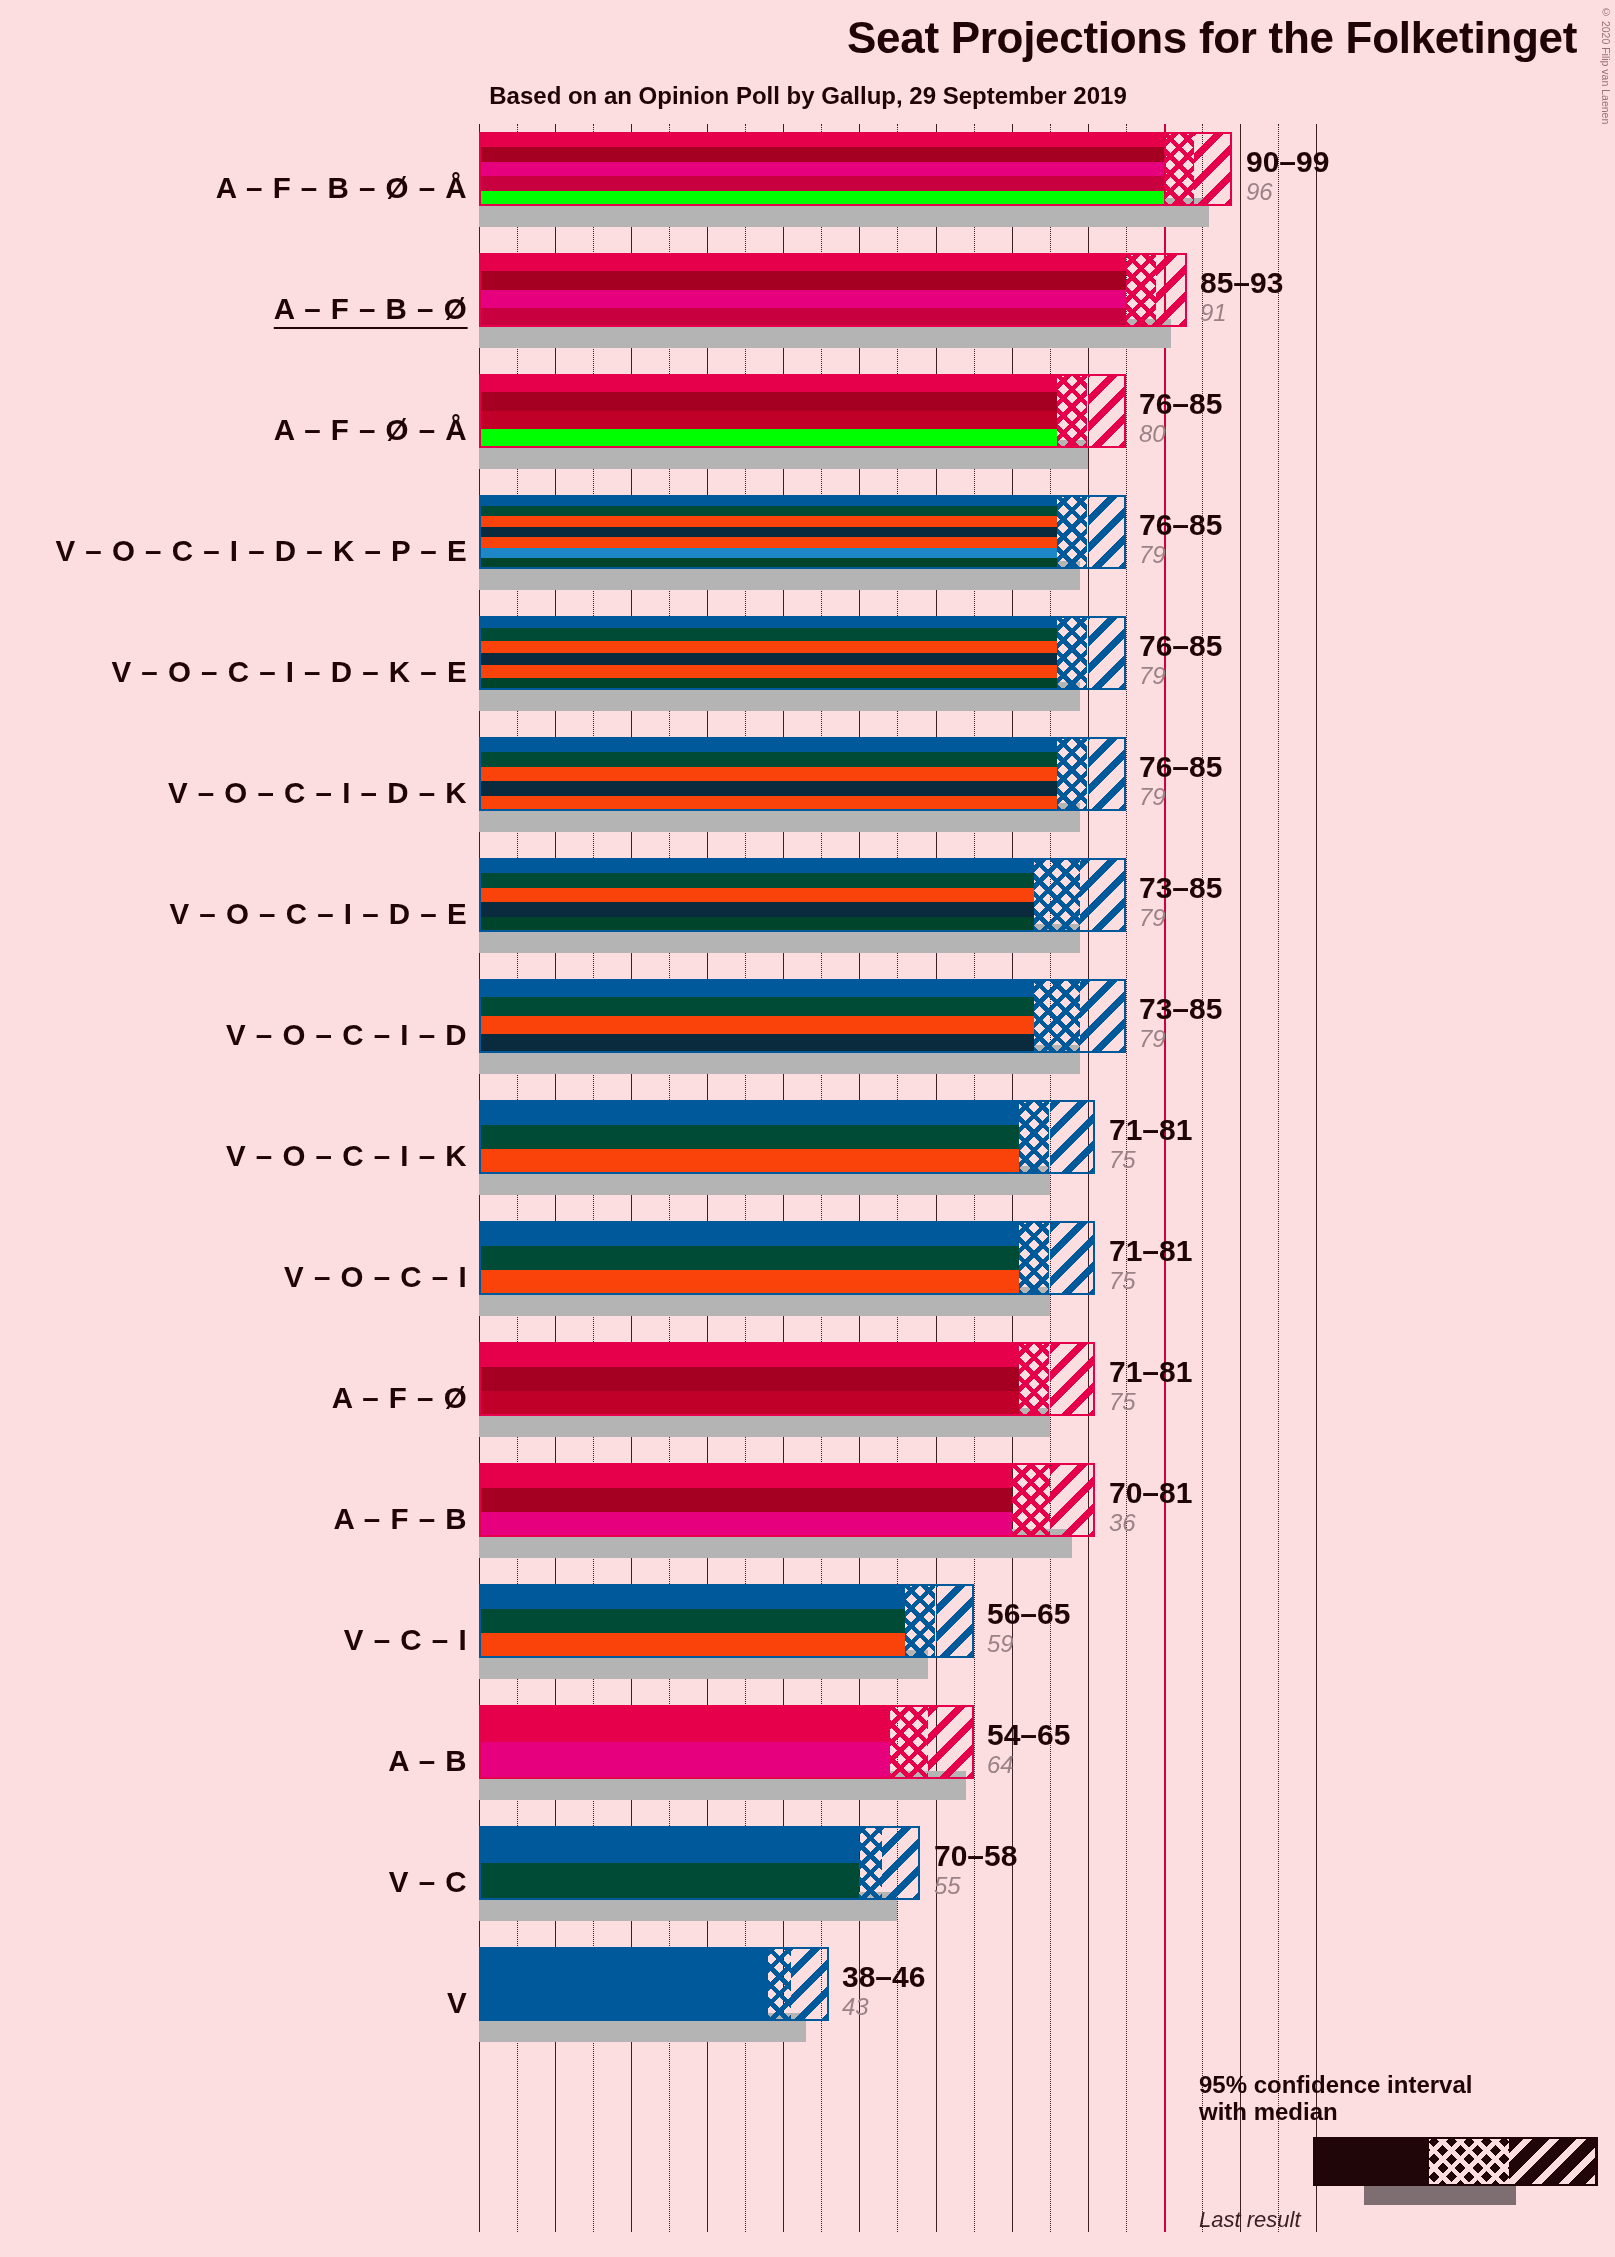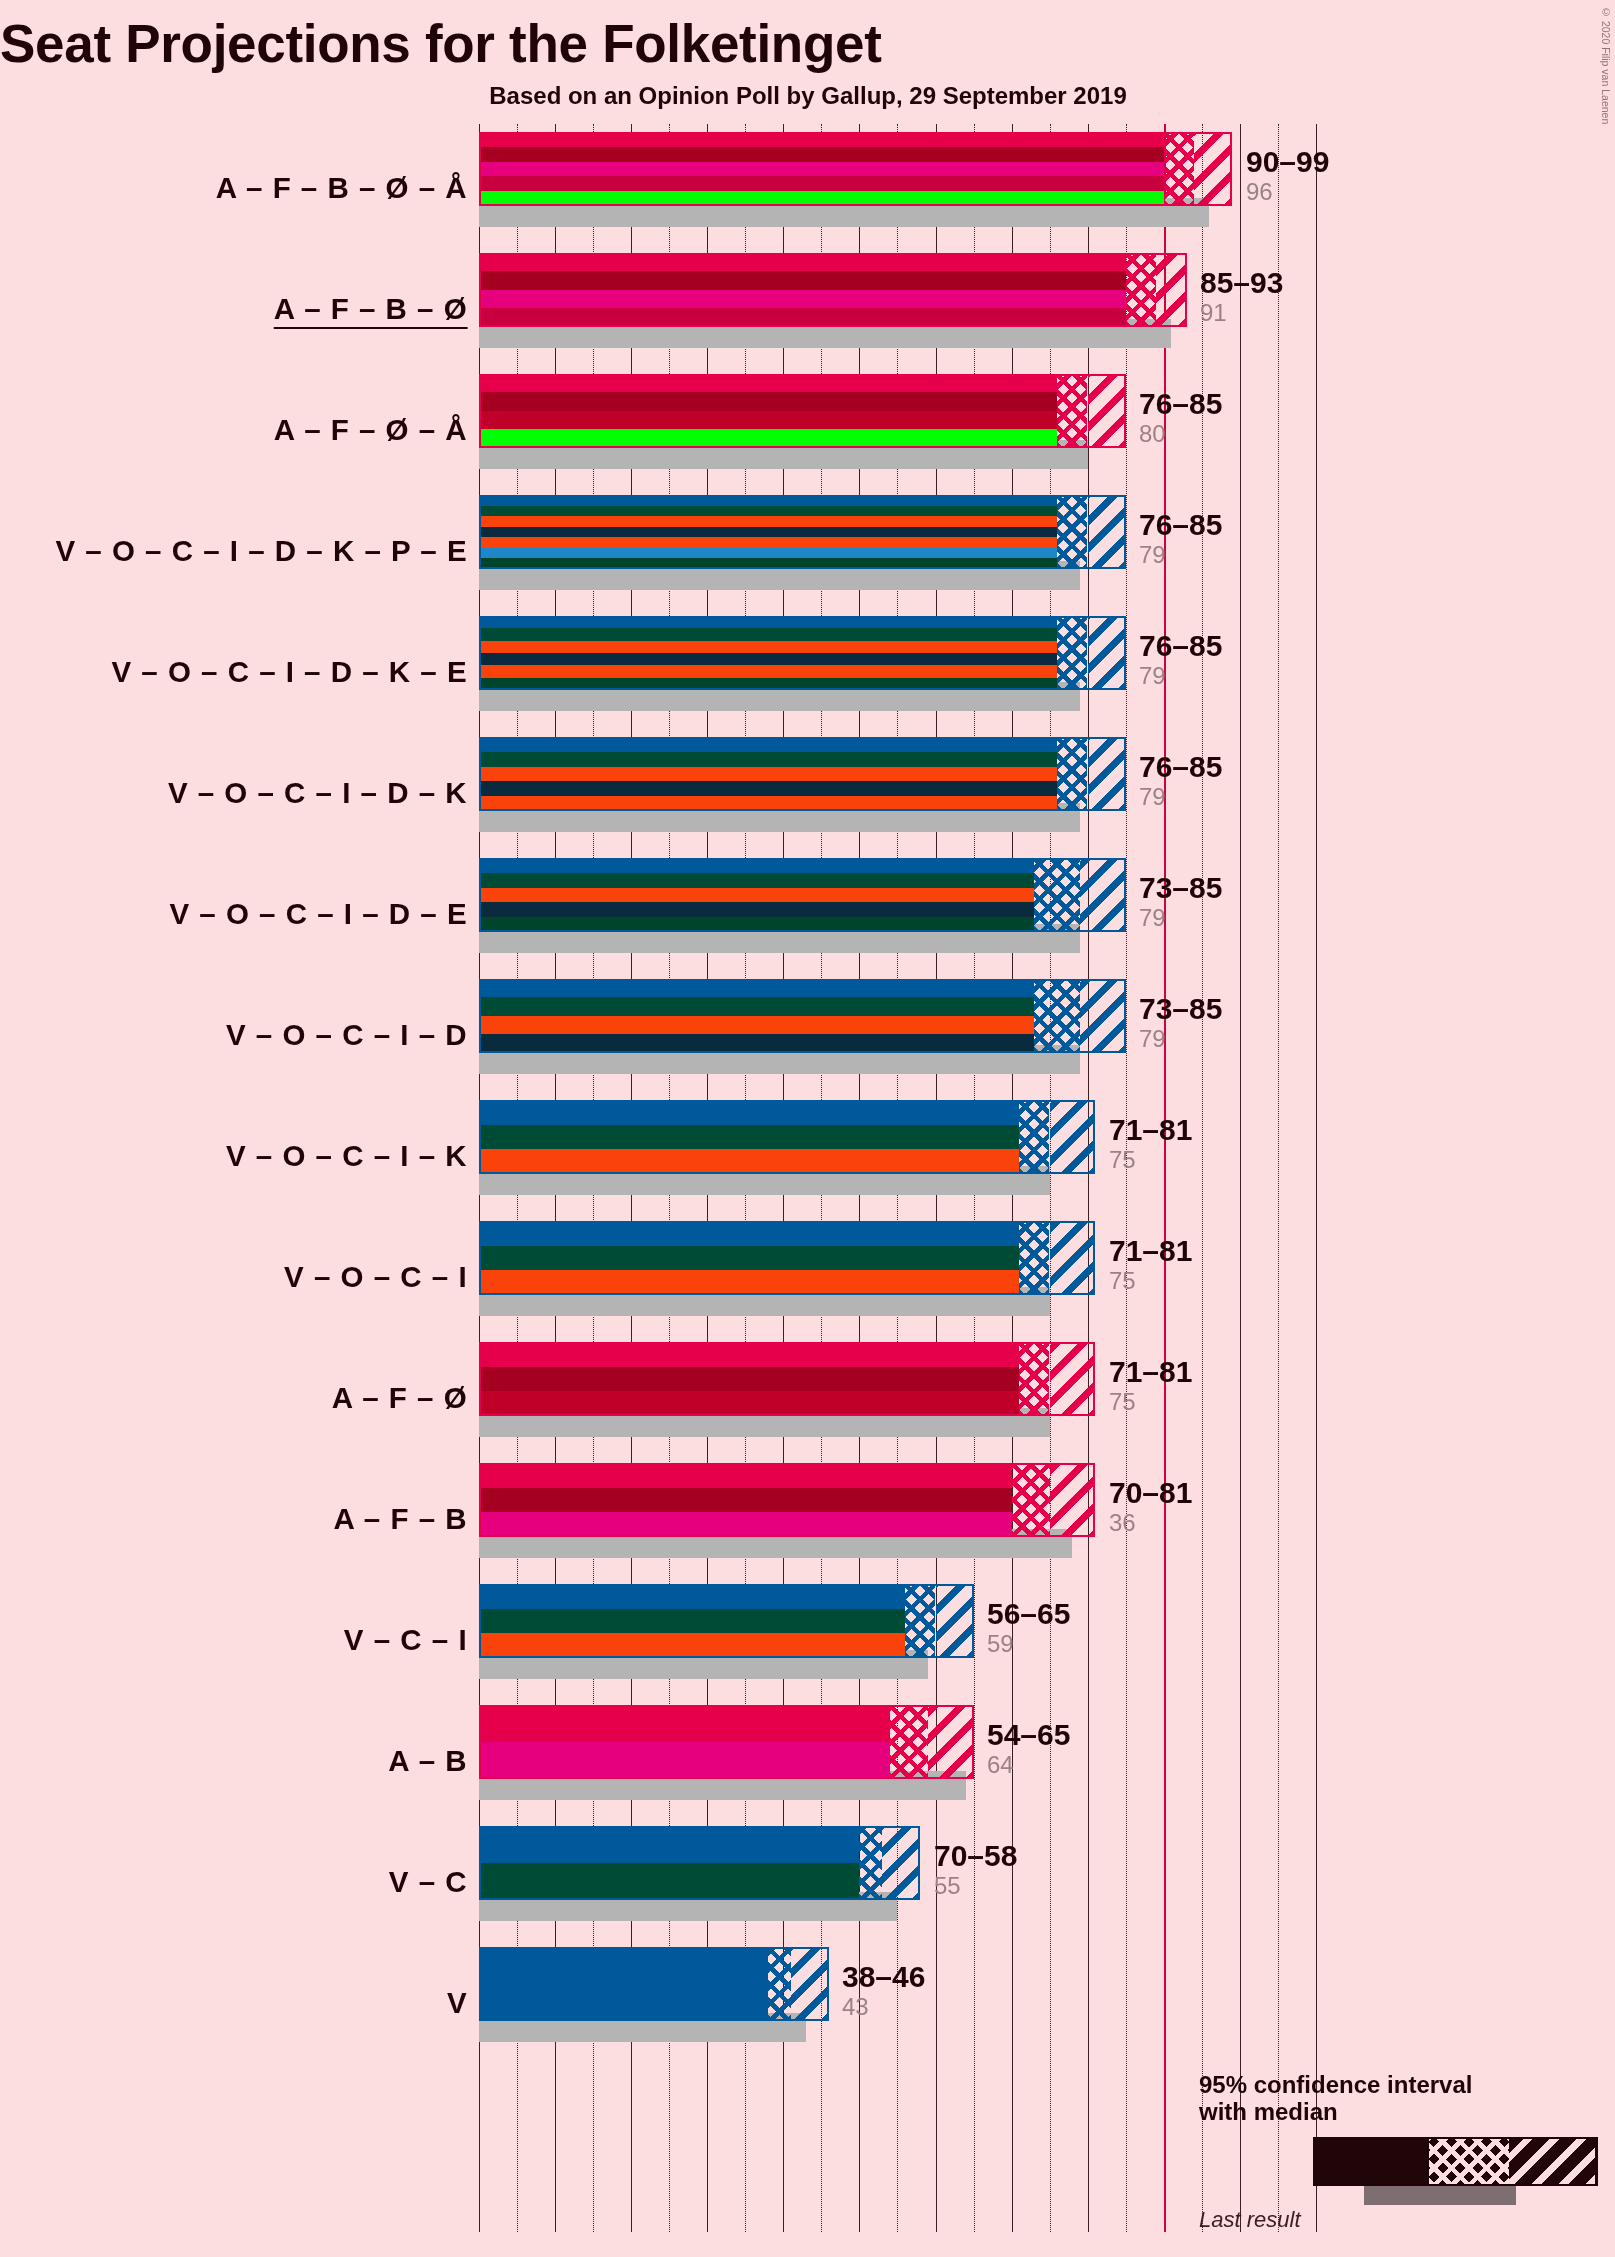--- a/index.html
+++ b/index.html
@@ -6,22 +6,22 @@
   body{
     width:1616px;height:2258px;
     background:#FCDEE0;
     font-family:"Liberation Sans", sans-serif;
     position:relative;
     overflow:hidden;
   }
   
   #title{
     position:absolute;left:0;top:13.3px;width:1577px;
-    text-align:left;
-    font-size:53px;font-weight:bold;color:#1F0508;
+    text-align:right;
+    font-size:44px;font-weight:bold;color:#1F0508;
     letter-spacing:-0.3px;
   }
   #subtitle{
     position:absolute;left:0;top:82px;width:1616px;
     text-align:center;
     font-size:24px;font-weight:bold;color:#1F0508;
   }
   #copyright{
     position:absolute;right:3.8px;top:5.7px;
     font-size:10.5px;color:#9B7077;
@@ -63,21 +63,21 @@
   .barfill{position:absolute;left:0;top:0;bottom:0;}
   .ci-cross{position:absolute;top:0;bottom:0;}
   .ci-diag{position:absolute;top:0;bottom:0;}
   .barframe{position:absolute;top:7.6px;height:74px;box-sizing:border-box;border:2.9px solid #000;}
 
   .valblock{
     position:absolute;top:23px;
     white-space:nowrap;
   }
   .valrange{font-size:30px;font-weight:bold;color:#1F0508;line-height:1.0;}
-  .vallast{font-size:24px;color:#9A8287;line-height:1.25;}
+  .vallast{font-size:24px;font-style:italic;color:#9A8287;line-height:1.25;}
 
   
   #legend{
     position:absolute;right:18px;bottom:25px;width:399px;text-align:left;
   }
   #legend .ltext{font-size:24px;font-weight:bold;color:#1F0508;line-height:1.15;}
   #legend .lbar{
     position:relative;margin-top:11.4px;margin-left:auto;
     width:285px;height:49px;box-sizing:border-box;
     border:2.9px solid #1F0508;background:#200608;

